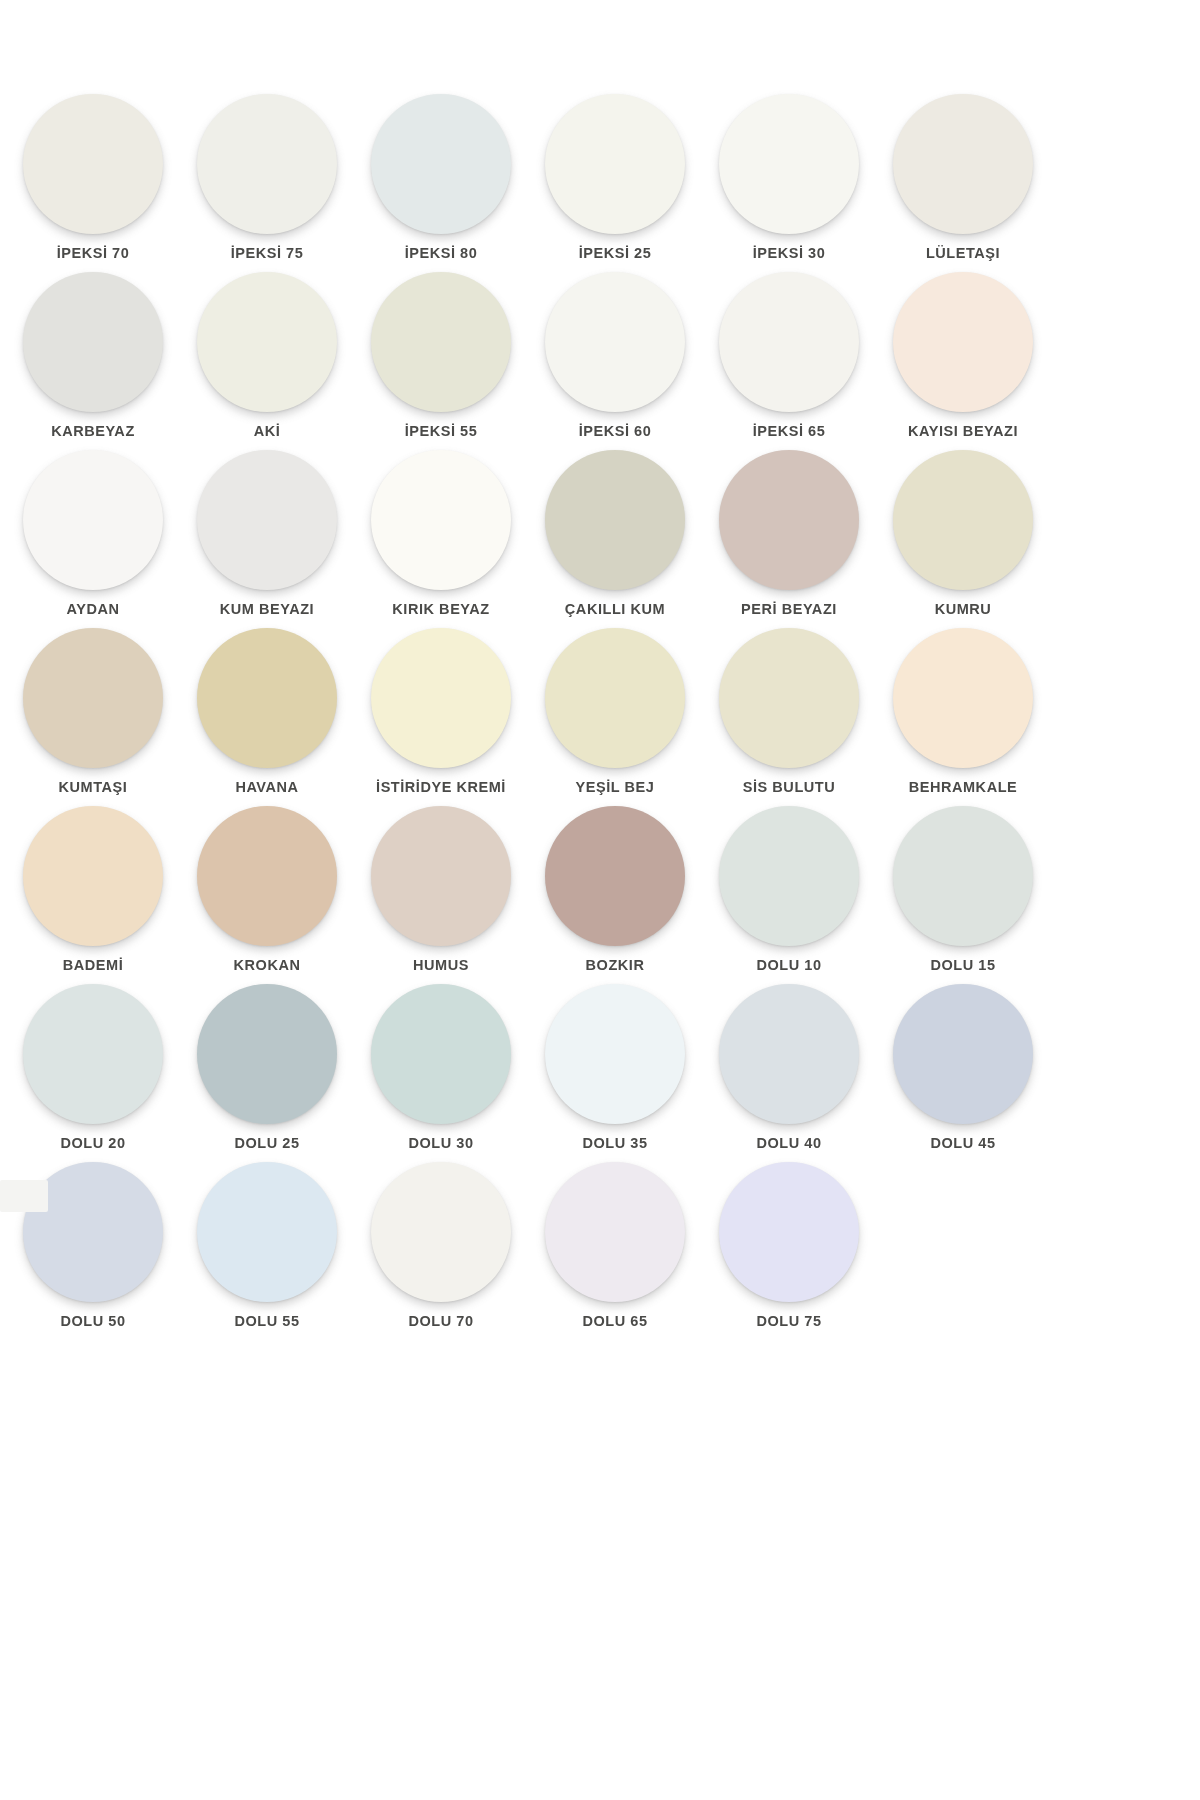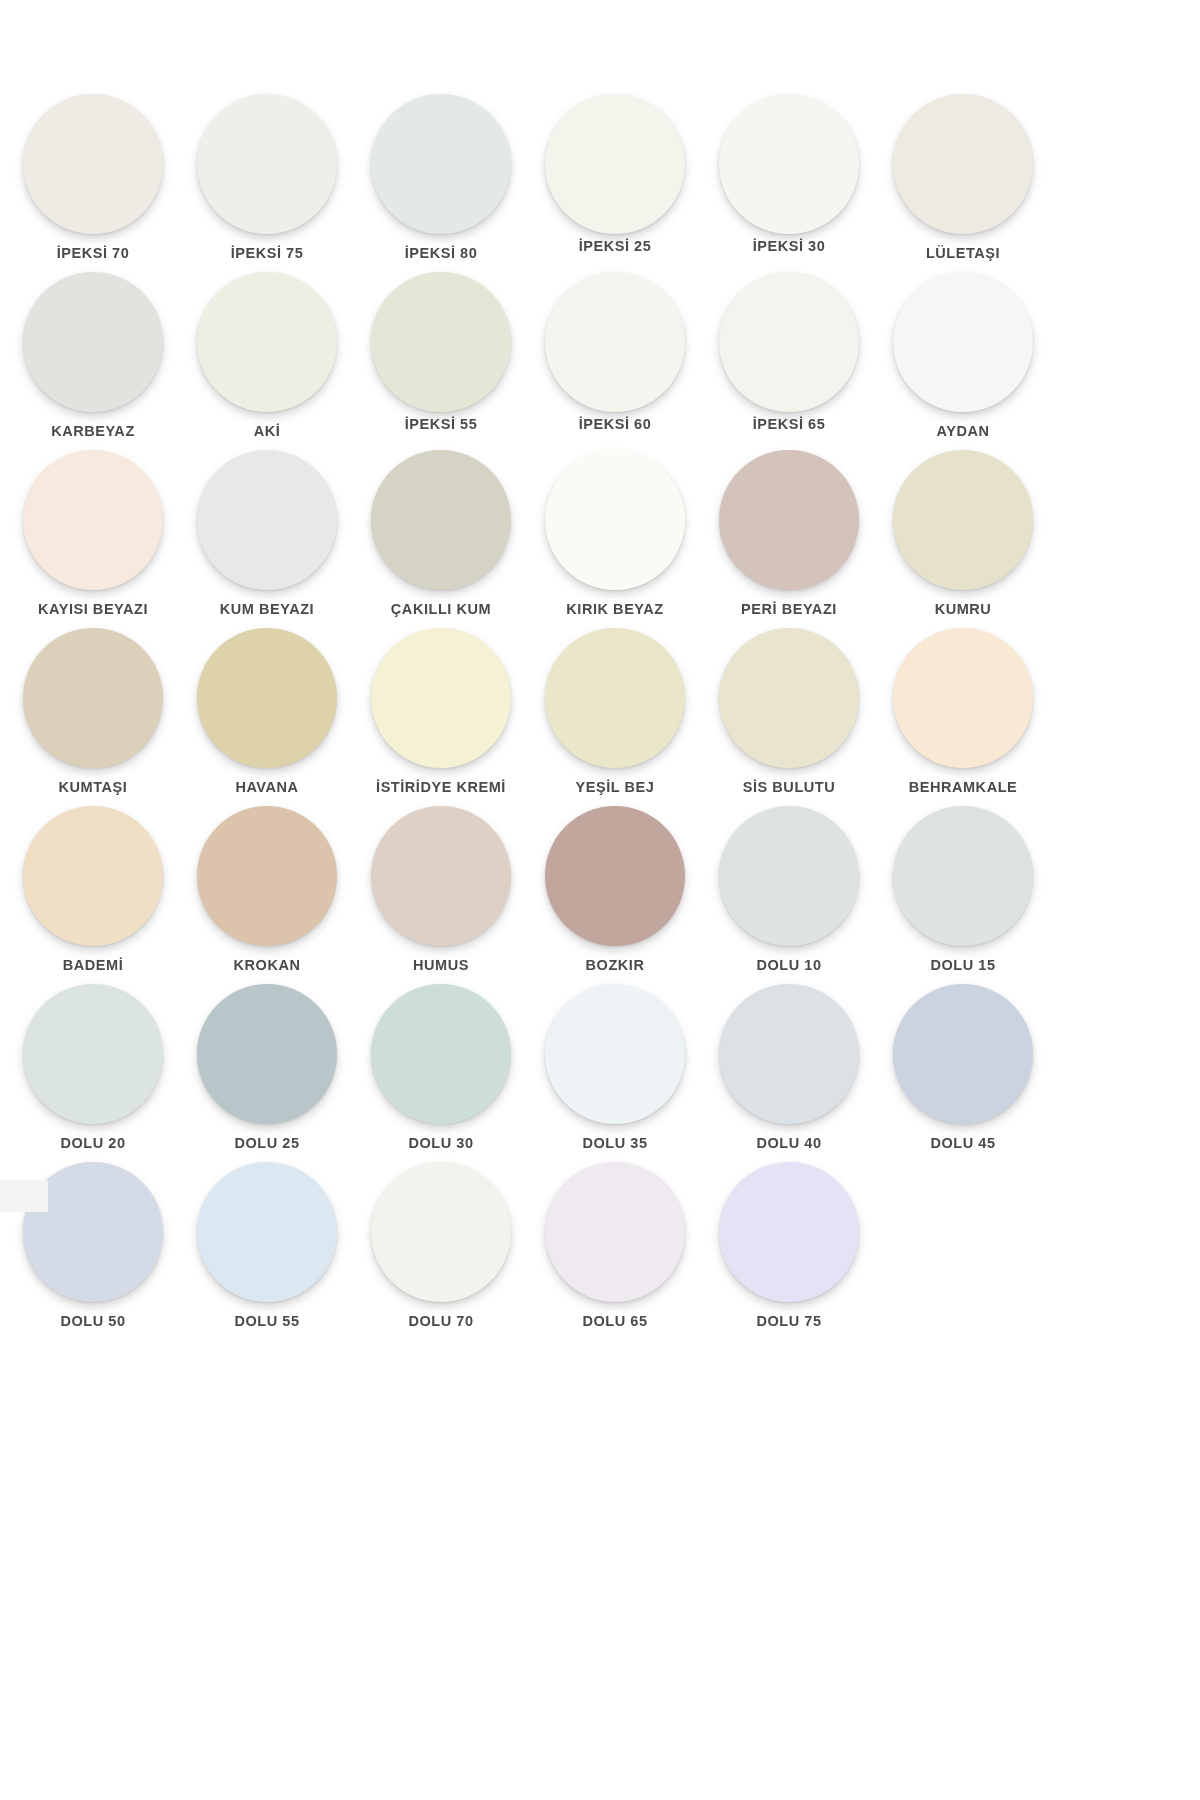--- a/index.html
+++ b/index.html
@@ -56,21 +56,21 @@
   .swatch-label {
     margin-top: 9px;
     font-size: 14.5px;
     letter-spacing: 0.55px;
     color: #4a4a48;
     font-weight: 600;
     text-align: center;
     white-space: nowrap;
     font-family: "Liberation Sans", sans-serif;
   }
-  .swatch-cell.drop .swatch-label { margin-top: 2px; }
+  .swatch-cell.drop .swatch-label { margin-top: 9px; }
 
   
   .scan-artifact {
     position: absolute;
     left: 0px;
     top: 1180px;
     width: 48px;
     height: 32px;
     background: #f4f4f2;
     border-radius: 2px;
@@ -143,47 +143,47 @@
         <div class="swatch-label">İPEKSİ 60</div>
       </div>
       <div class="swatch-cell drop">
         <div class="swatch-dot-wrap">
           <div class="swatch-dot" style="background: rgb(244, 243, 238);"></div>
         </div>
         <div class="swatch-label">İPEKSİ 65</div>
       </div>
       <div class="swatch-cell">
         <div class="swatch-dot-wrap">
+          <div class="swatch-dot" style="background: rgb(247, 233, 221);"></div>
+        </div>
+        <div class="swatch-label">KAYISI BEYAZI</div>
+      </div>
+      <div class="swatch-cell">
+        <div class="swatch-dot-wrap">
           <div class="swatch-dot" style="background: rgb(247, 246, 244);"></div>
         </div>
         <div class="swatch-label">AYDAN</div>
       </div>
       <div class="swatch-cell">
         <div class="swatch-dot-wrap">
-          <div class="swatch-dot" style="background: rgb(247, 233, 221);"></div>
-        </div>
-        <div class="swatch-label">KAYISI BEYAZI</div>
-      </div>
-      <div class="swatch-cell">
-        <div class="swatch-dot-wrap">
           <div class="swatch-dot" style="background: rgb(233, 232, 230);"></div>
         </div>
         <div class="swatch-label">KUM BEYAZI</div>
       </div>
       <div class="swatch-cell">
         <div class="swatch-dot-wrap">
+          <div class="swatch-dot" style="background: rgb(251, 250, 245);"></div>
+        </div>
+        <div class="swatch-label">KIRIK BEYAZ</div>
+      </div>
+      <div class="swatch-cell">
+        <div class="swatch-dot-wrap">
           <div class="swatch-dot" style="background: rgb(213, 211, 195);"></div>
         </div>
         <div class="swatch-label">ÇAKILLI KUM</div>
-      </div>
-      <div class="swatch-cell">
-        <div class="swatch-dot-wrap">
-          <div class="swatch-dot" style="background: rgb(251, 250, 245);"></div>
-        </div>
-        <div class="swatch-label">KIRIK BEYAZ</div>
       </div>
       <div class="swatch-cell">
         <div class="swatch-dot-wrap">
           <div class="swatch-dot" style="background: rgb(211, 195, 187);"></div>
         </div>
         <div class="swatch-label">PERİ BEYAZI</div>
       </div>
       <div class="swatch-cell">
         <div class="swatch-dot-wrap">
           <div class="swatch-dot" style="background: rgb(229, 225, 203);"></div>

